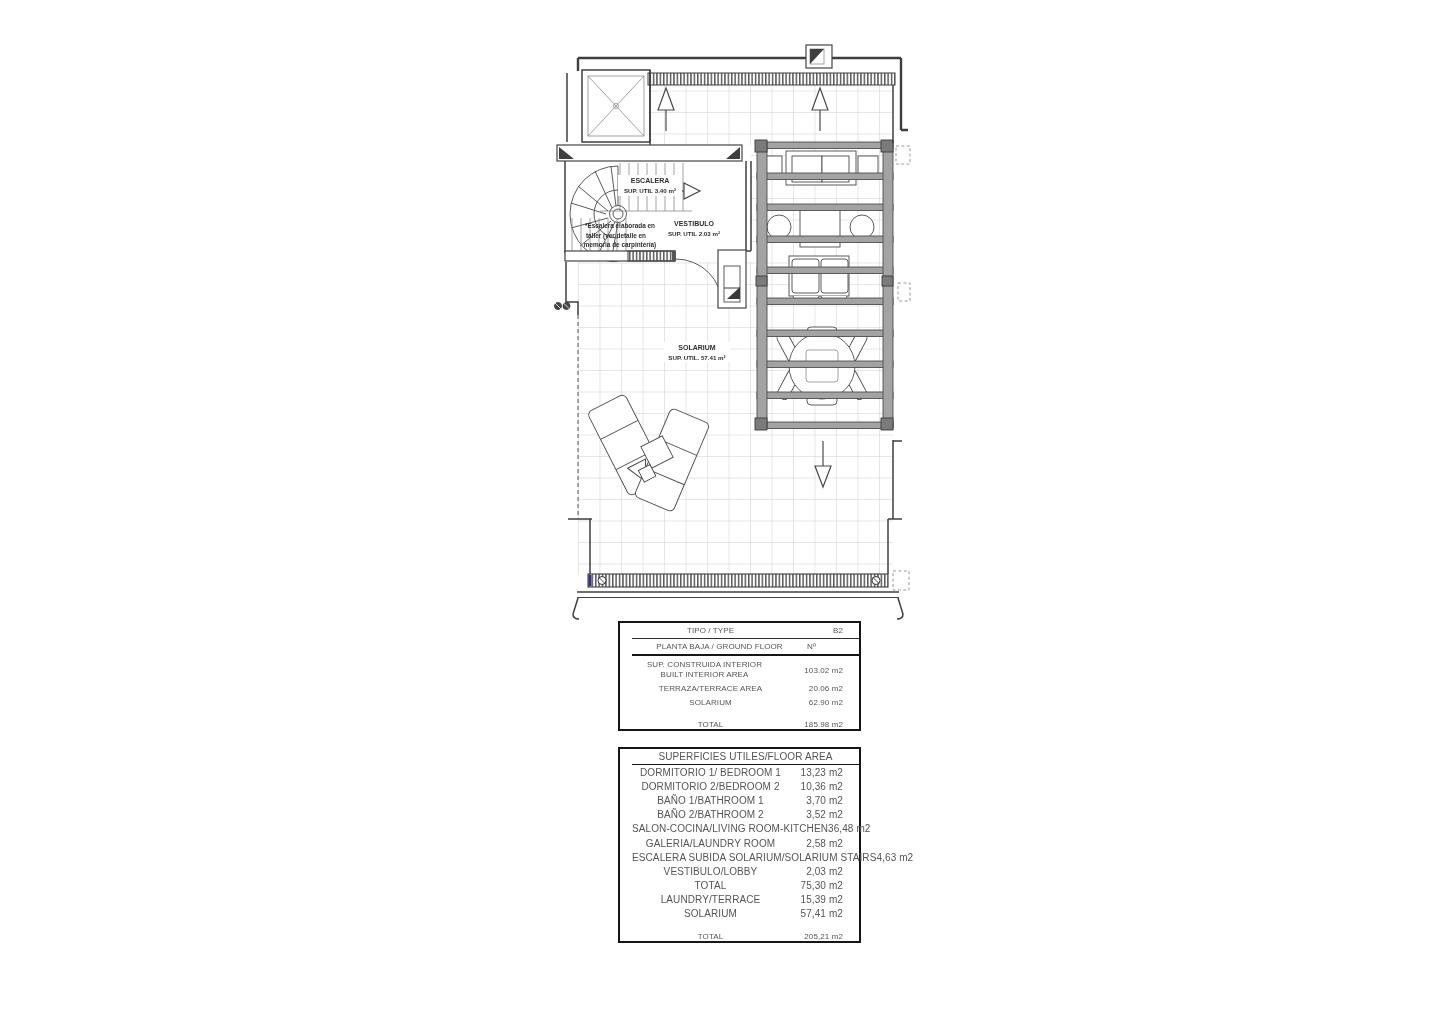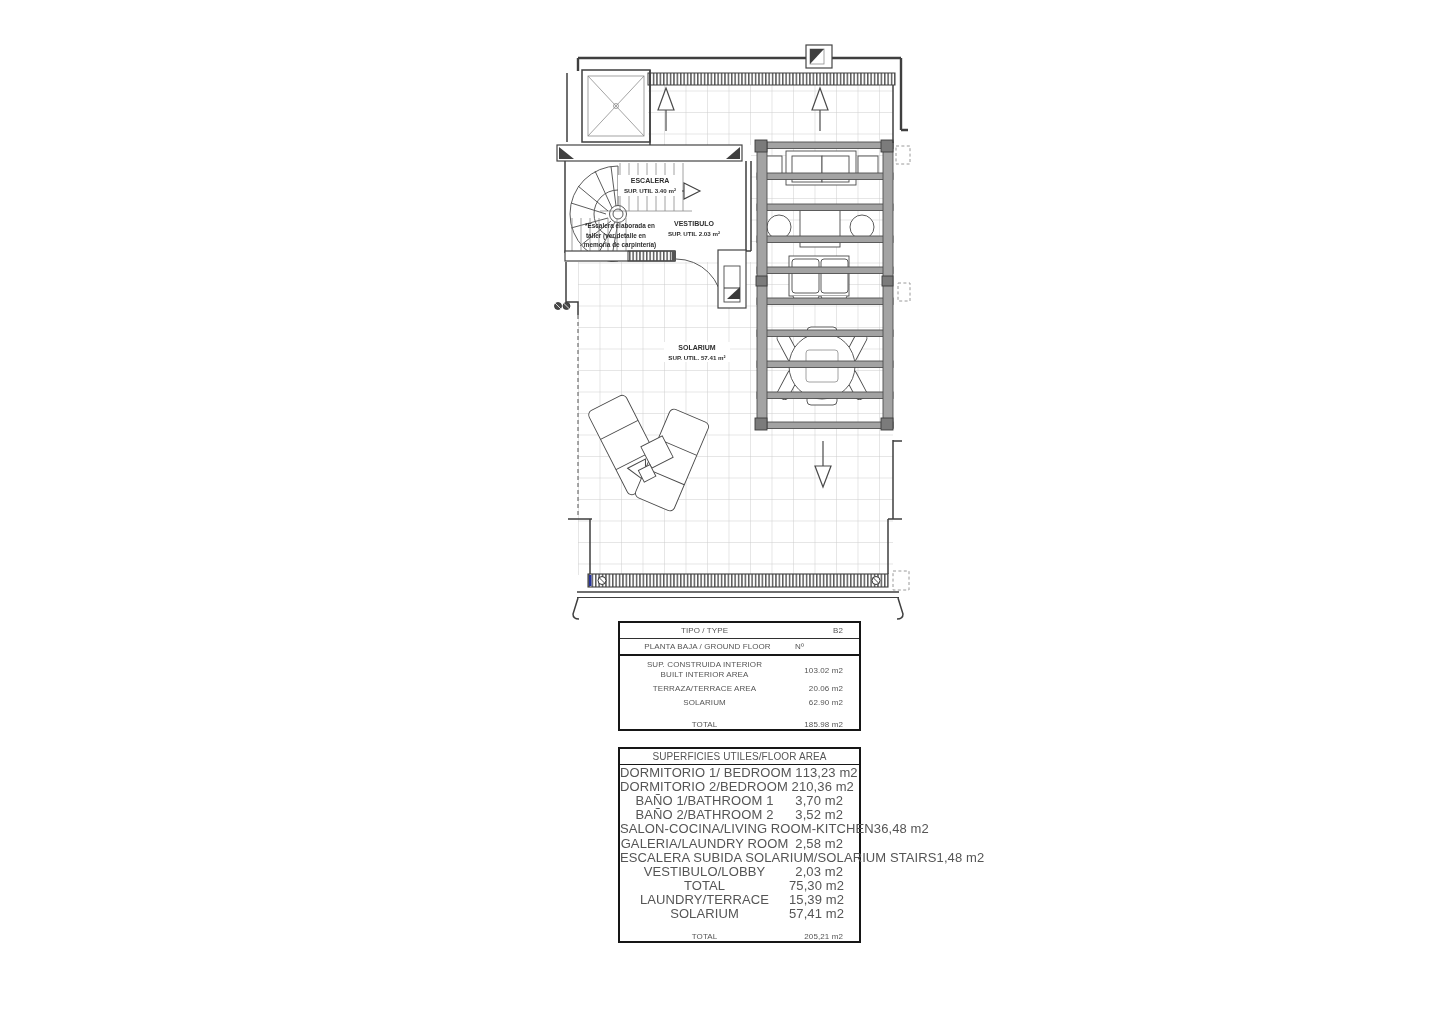--- a/index.html
+++ b/index.html
@@ -20,35 +20,35 @@
   .dashb{stroke:#6f6f6f;stroke-width:1.2;fill:none;stroke-dasharray:4 3}
   .lblB{font-size:7px;font-weight:700;fill:#2e2e2e;text-anchor:middle}
   .lblS{font-size:6.2px;font-weight:700;fill:#2e2e2e;text-anchor:middle}
   .note{font-size:6.4px;font-weight:700;fill:#2e2e2e;text-anchor:middle}
 
   
   .sheet-table{position:absolute;box-sizing:border-box;border:2px solid #161616;background:#fff;
                color:#555;font-size:8px;letter-spacing:.1px;}
   #table1{left:618px;top:621px;width:243px;height:110px;}
   #table2{left:618px;top:747px;width:243px;height:196px;}
-  .t-row{display:flex;align-items:center;}
+  .t-row{display:flex;align-items:center;margin-left:12px;}
   .hdr1{height:15px;border-bottom:1px solid #2f2f2f;}
   .hdr2{height:15px;border-bottom:2px solid #161616;justify-content:center;}
   .lbl-c{flex:1;text-align:center;white-space:nowrap;}
   .val-r{width:70px;text-align:right;padding-right:16px;box-sizing:border-box;white-space:nowrap;}
   .val-l{flex:1;text-align:left;white-space:nowrap;}
   .lbl-fix{width:175px;text-align:center;white-space:nowrap;}
   .t-body{display:flex;flex-direction:column;height:76px;padding-top:3px;}
   .built{display:flex;align-items:center;height:22px;}
   .built-lines{flex:1;text-align:center;line-height:10.5px;}
   .r14{height:14px;}
   .sp{flex:1;}
   .total-row{height:15px;margin-bottom:3px;}
   .t2hdr{height:15px;border-bottom:1.5px solid #161616;justify-content:center;font-size:10px;}
-  .t2row{height:14.2px;font-size:13px;}
+  .t2row{height:14.2px;font-size:10px;}
   .t2total{height:14px;font-size:8px;margin-bottom:3px;}
 </style>
 </head>
 <body>
 
 <div class="canvas">
 
   <svg id="plan" viewBox="540 35 380 585">
     <defs>
       <pattern id="tile" width="21.5" height="21.5" patternUnits="userSpaceOnUse" x="578" y="90.5">
@@ -328,21 +328,21 @@
     <div class="t-row t2row">
       <div class="lbl-c">SALON-COCINA/LIVING ROOM-KITCHEN</div>
       <div class="val-r">36,48 m2</div>
     </div>
     <div class="t-row t2row">
       <div class="lbl-c">GALERIA/LAUNDRY ROOM</div>
       <div class="val-r">2,58 m2</div>
     </div>
     <div class="t-row t2row">
       <div class="lbl-c">ESCALERA SUBIDA SOLARIUM/SOLARIUM STAIRS</div>
-      <div class="val-r">1,48 m2</div>
+      <div class="val-r">4,63 m2</div>
     </div>
     <div class="t-row t2row">
       <div class="lbl-c">VESTIBULO/LOBBY</div>
       <div class="val-r">2,03 m2</div>
     </div>
     <div class="t-row t2row">
       <div class="lbl-c">TOTAL</div>
       <div class="val-r">75,30 m2</div>
     </div>
     <div class="t-row t2row">

